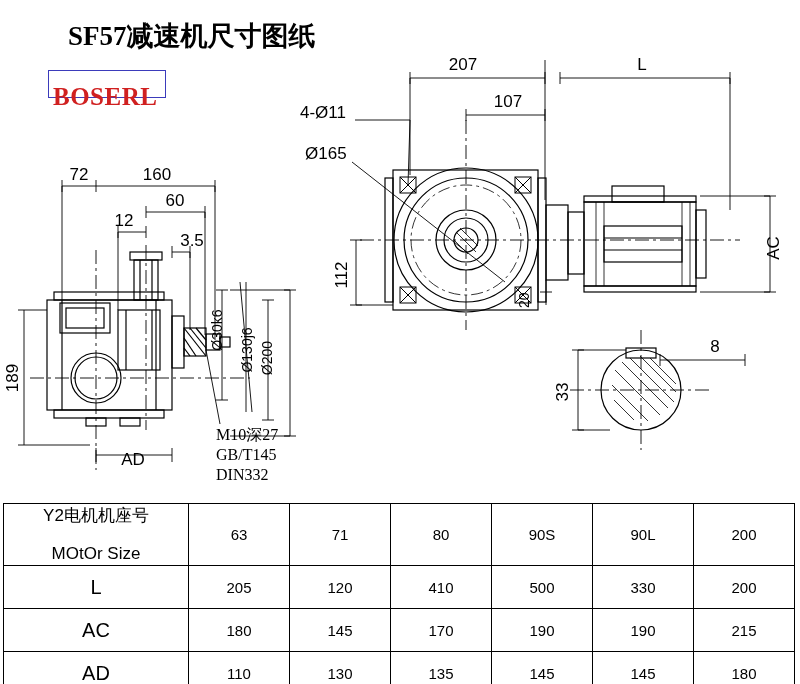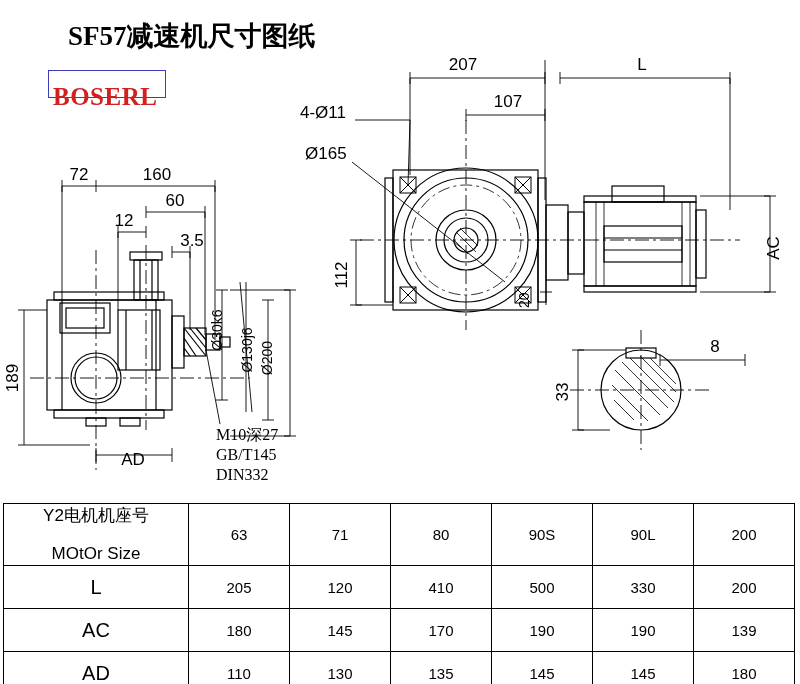--- a/index.html
+++ b/index.html
@@ -427,21 +427,21 @@
         <td>330</td>
         <td>200</td>
       </tr>
       <tr>
         <td class="rowlabel">AC</td>
         <td>180</td>
         <td>145</td>
         <td>170</td>
         <td>190</td>
         <td>190</td>
-        <td>139</td>
+        <td>215</td>
       </tr>
       <tr>
         <td class="rowlabel">AD</td>
         <td>110</td>
         <td>130</td>
         <td>135</td>
         <td>145</td>
         <td>145</td>
         <td>180</td>
       </tr>

